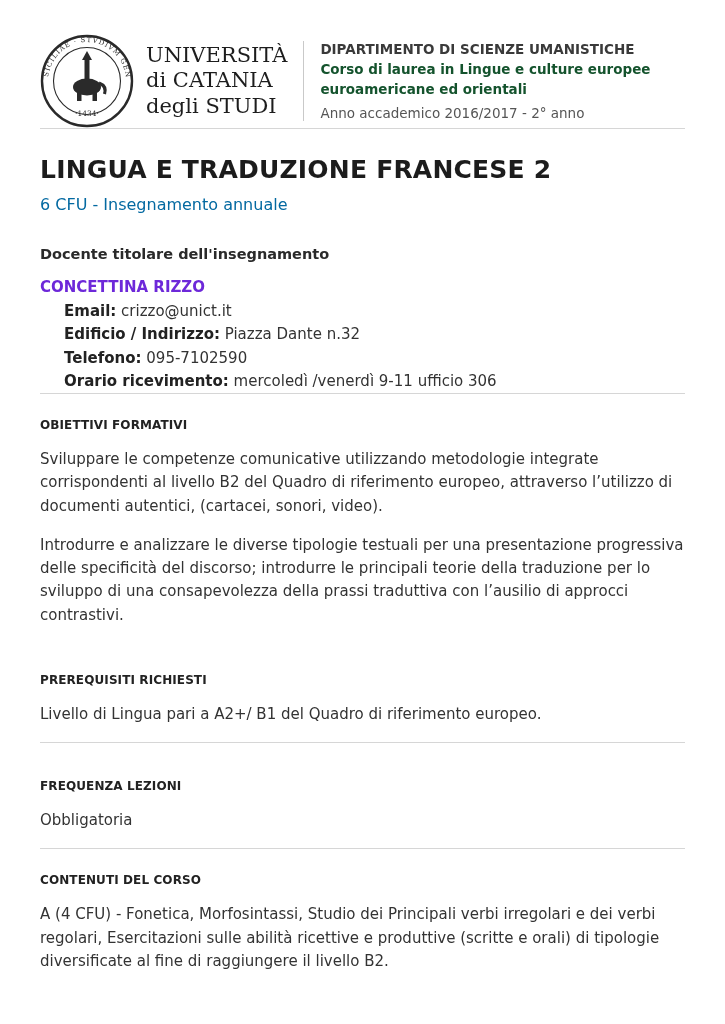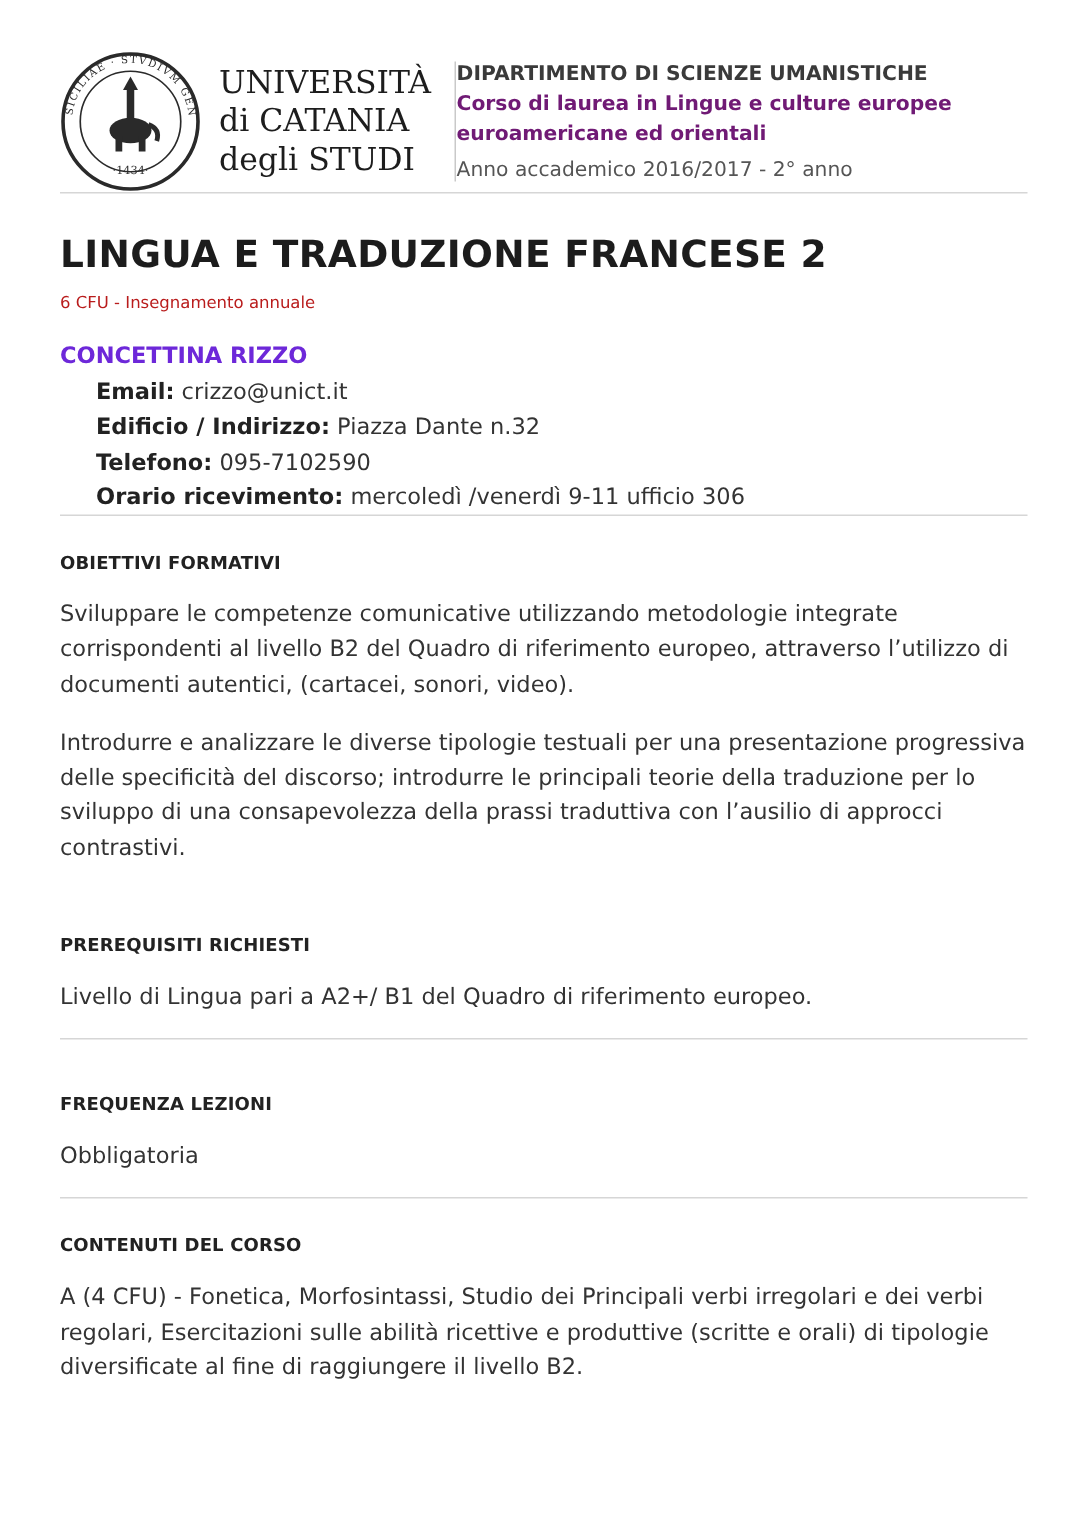--- a/index.html
+++ b/index.html
@@ -30,33 +30,34 @@
   }
   .uni-name {
     font-family: "DejaVu Serif", serif;
     font-size: 21px;
     line-height: 1.2;
     color: #1d1d1d;
     white-space: nowrap;
   }
   .header-text {
     border-left: 1px solid #c9c9c9;
+    padding-left: 16px;
     max-width: 440px;
   }
   .dept {
     font-weight: bold;
     font-size: 13.5px;
     color: #3a3a3a;
     margin-bottom: 3px;
   }
   .degree-course {
     font-weight: bold;
     font-size: 13.5px;
     line-height: 1.45;
-    color: #701a75;
+    color: #14532d;
     max-width: 425px;
   }
   .academic-year {
     font-size: 13.5px;
     color: #555555;
     margin-top: 5px;
   }
 
   hr.rule {
     border: none;
@@ -67,23 +68,23 @@
 
   
   h1.course-title {
     font-size: 25px;
     font-weight: bold;
     color: #1c1c1c;
     margin: 26px 0 11px 0;
     letter-spacing: 0.2px;
   }
   .course-subtitle {
-    font-size: 11px;
-    color: #b91c1c;
-    margin: 0 0 20px 0;
+    font-size: 16px;
+    color: #0369a1;
+    margin: 0 0 32px 0;
   }
 
   
   .teacher-label {
     font-size: 14.5px;
     font-weight: bold;
     color: #2a2a2a;
     margin: 0 0 16px 0;
   }
   .teacher-name {
@@ -161,20 +162,21 @@
       <div class="degree-course">Corso di laurea in Lingue e culture europee euroamericane ed orientali</div>
       <div class="academic-year">Anno accademico 2016/2017 - 2° anno</div>
     </div>
   </header>
 
   <hr class="rule rule-header">
 
   <h1 class="course-title">LINGUA E TRADUZIONE FRANCESE 2</h1>
   <p class="course-subtitle">6 CFU - Insegnamento annuale</p>
 
+  <p class="teacher-label">Docente titolare dell'insegnamento</p>
   <p class="teacher-name">CONCETTINA RIZZO</p>
   <div class="teacher-details">
     <div>
       <b>Email:</b>
       <span>crizzo@unict.it</span>
     </div>
     <div>
       <b>Edificio / Indirizzo:</b>
       <span>Piazza Dante n.32</span>
     </div>

